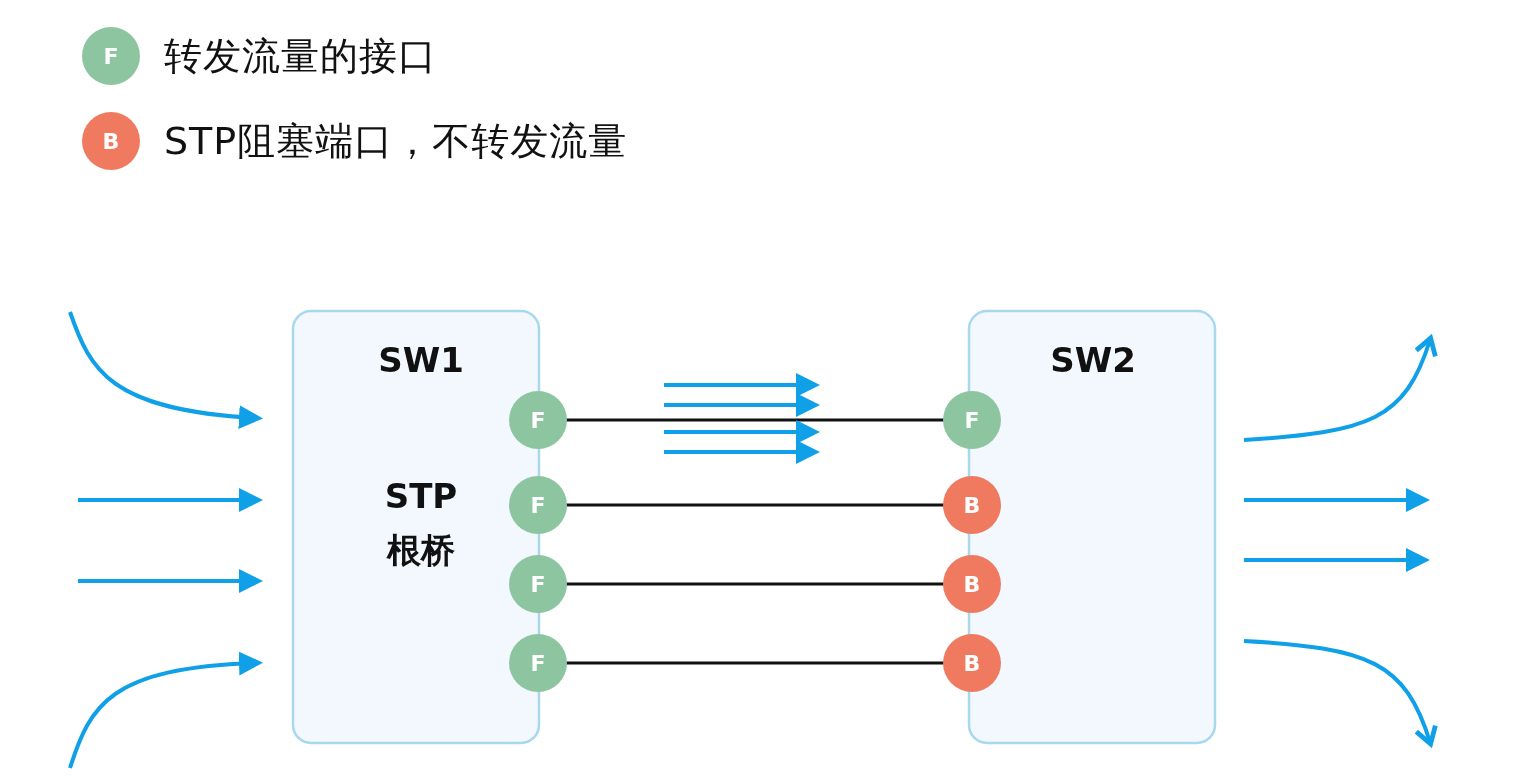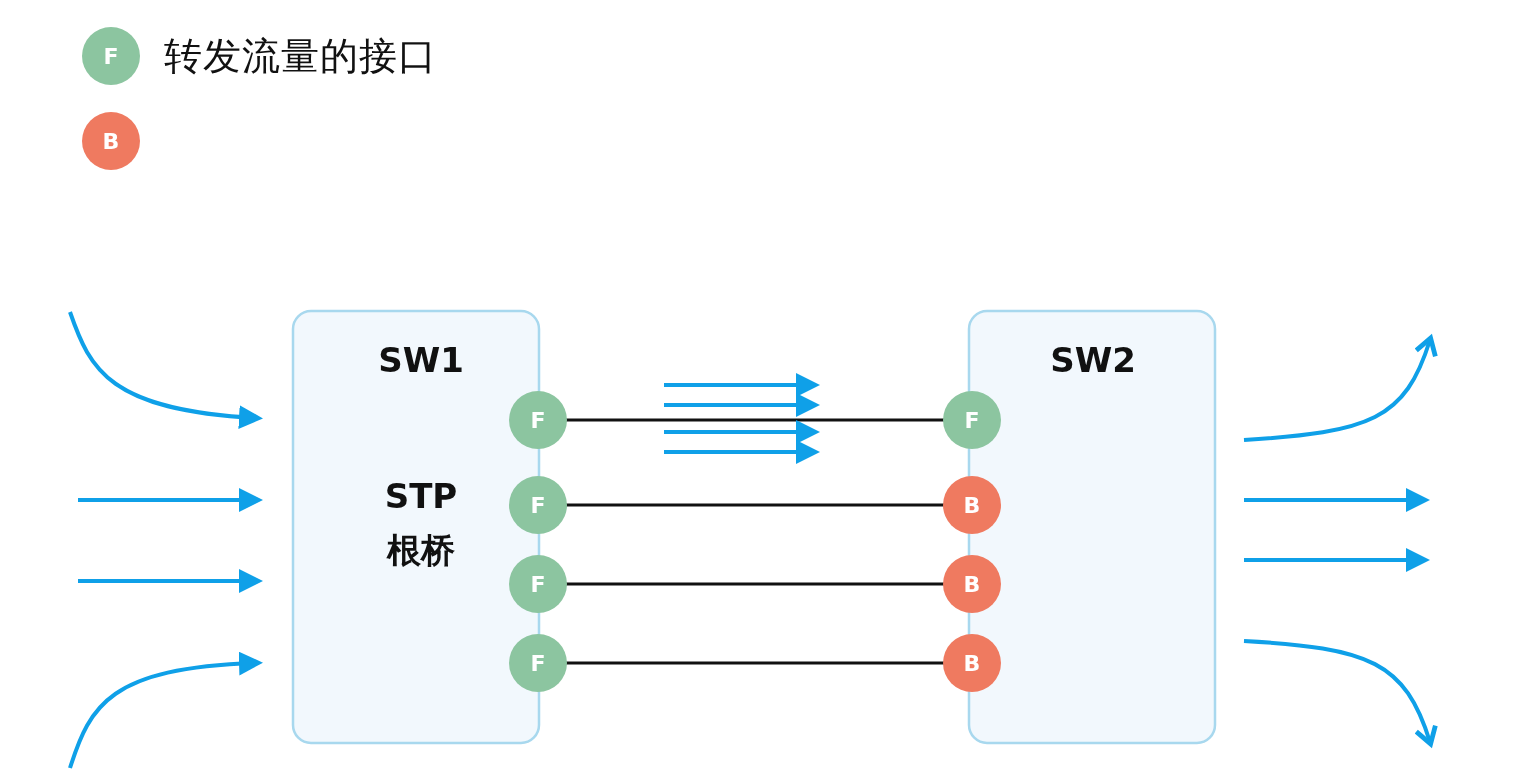--- a/index.html
+++ b/index.html
@@ -17,20 +17,21 @@
 </style>
 </head>
 <body>
 
 <div class="legend-row" style="top:27px;">
   <div class="legend-badge badge-f">F</div>
   <div class="legend-text">转发流量的接口</div>
 </div>
 <div class="legend-row" style="top:112px;">
   <div class="legend-badge badge-b">B</div>
+  <div class="legend-text">STP阻塞端口，不转发流量</div>
 </div>
 
 <svg width="1540" height="779" viewBox="0 0 1540 779">
   <defs>
     <marker id="arrowhead" markerWidth="6" markerHeight="6" refX="4" refY="3" orient="auto" markerUnits="strokeWidth">
       <path d="M0,0 L6,3 L0,6 Z" fill="#0fa0e8"></path>
     </marker>
     <marker id="arrowopen" markerWidth="6" markerHeight="6" refX="4" refY="3" orient="auto" markerUnits="strokeWidth">
       <path d="M0.5,0.5 L4.5,3 L0.5,5.5" fill="none" stroke="#0fa0e8" stroke-width="1.2"></path>
     </marker>

